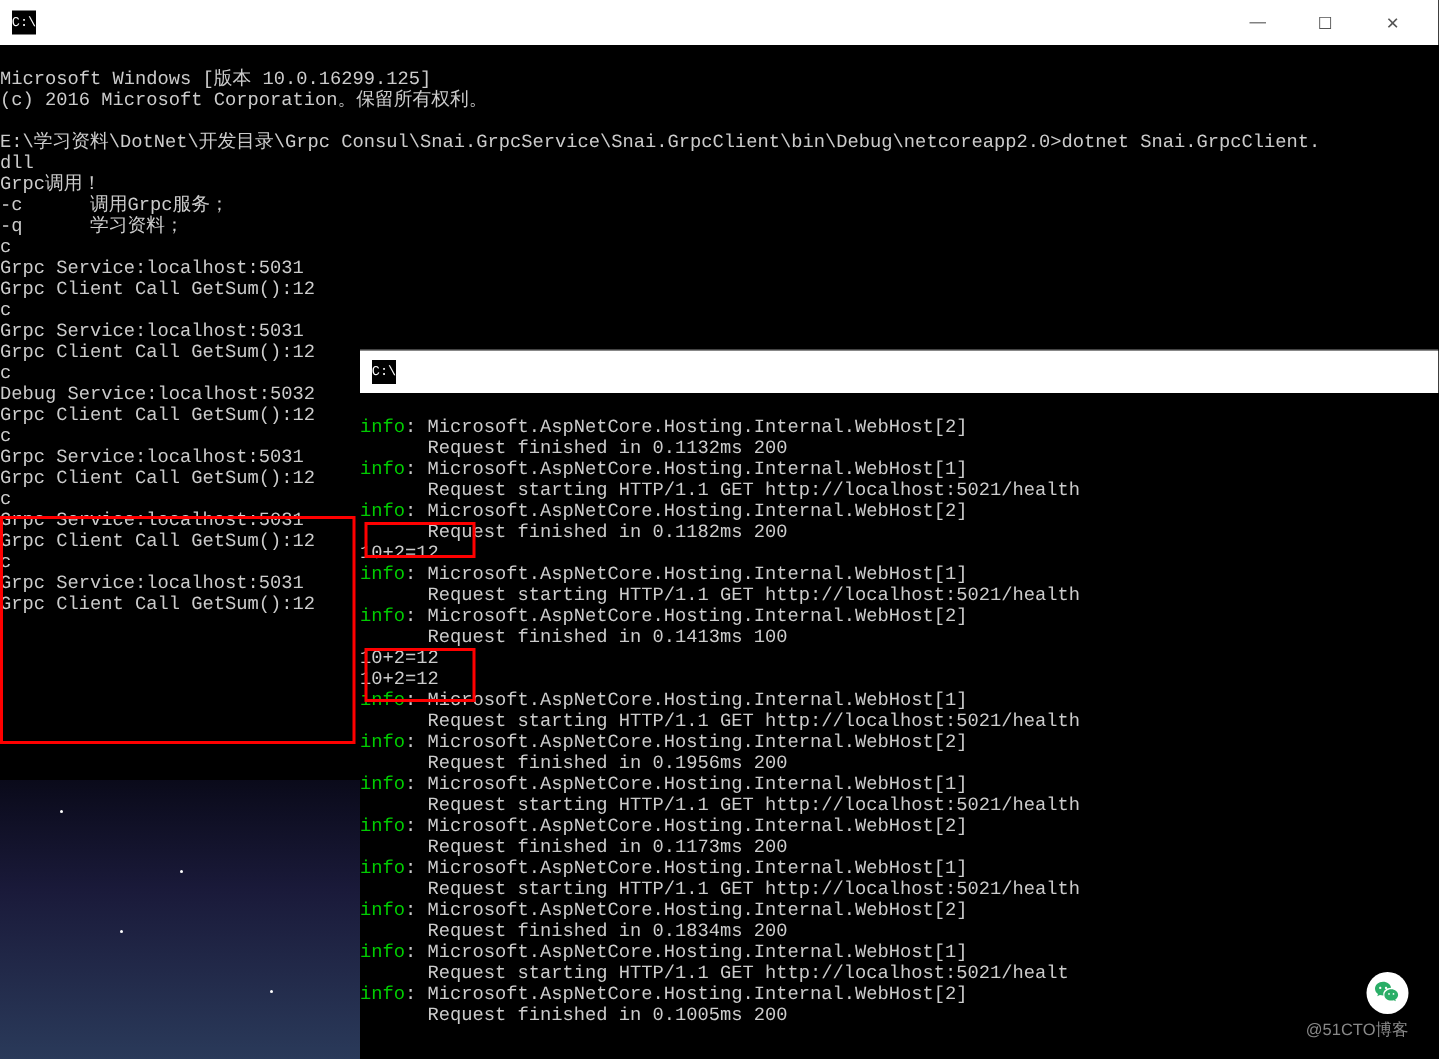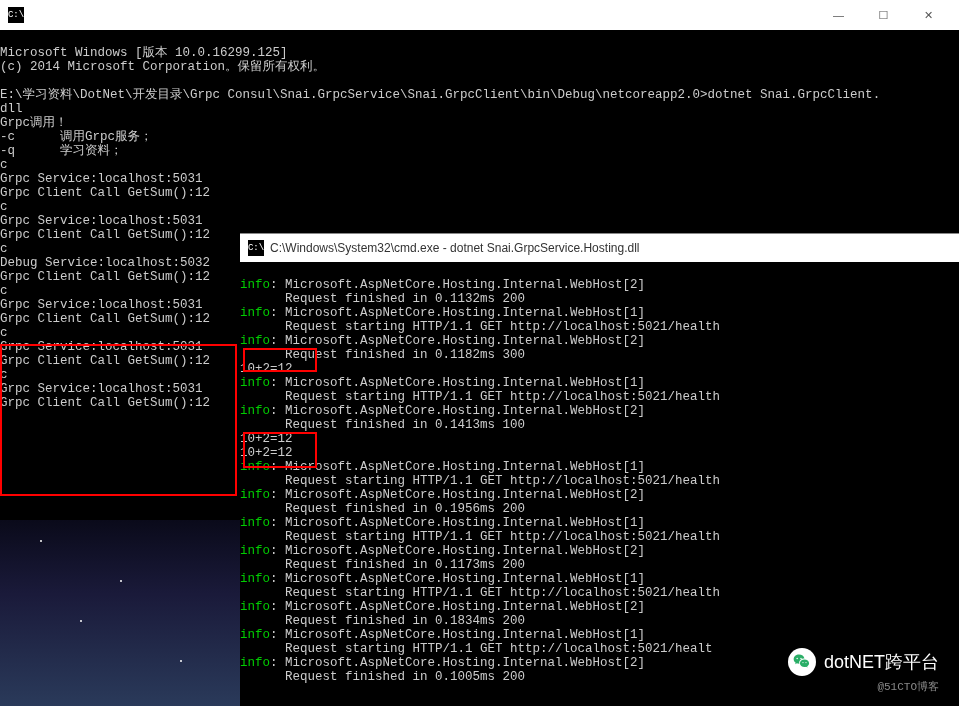--- a/index.html
+++ b/index.html
@@ -87,21 +87,21 @@
     .wechat-icon {
       width: 28px; height: 28px;
       background: #fff;
       border-radius: 50%;
       display: flex; align-items: center; justify-content: center;
     }
     .watermark-sub {
       position: absolute;
       bottom: 12px; right: 20px;
       color: #888;
-      font-family: Liberation Mono, monospace;
+      font-family: Liberation Sans, sans-serif;
       font-size: 11px;
       margin-left: 20px;
     }
   </style>
 </head>
 <body>
 
 <div class="titlebar">
   <div class="titlebar-left">
     <div class="titlebar-icon">
@@ -110,21 +110,21 @@
   </div>
   <div class="win-controls">
     <div class="win-btn">—</div>
     <div class="win-btn">☐</div>
     <div class="win-btn close">✕</div>
   </div>
 </div>
 
 <div class="terminal main-terminal">
 <span>Microsoft Windows [版本 10.0.16299.125]</span>
-<span>(c) 2014 Microsoft Corporation。保留所有权利。</span>
+<span>(c) 2016 Microsoft Corporation。保留所有权利。</span>
 <span></span>
 <span>E:\学习资料\DotNet\开发目录\Grpc Consul\Snai.GrpcService\Snai.GrpcClient\bin\Debug\netcoreapp2.0&gt;dotnet Snai.GrpcClient.</span>
 <span>dll</span>
 <span>Grpc调用！</span>
 <span>-c      调用Grpc服务；</span>
 <span>-q      学习资料；</span>
 <span>c</span>
 <span>Grpc Service:localhost:5031</span>
 <span>Grpc Client Call GetSum():12</span>
 <span>c</span>
@@ -149,29 +149,28 @@
   <div class="star" style="top:60px;left:120px"></div>
   <div class="star" style="top:100px;left:80px"></div>
   <div class="star" style="top:140px;left:180px"></div>
 </div>
 
 <div class="second-window">
   <div class="second-titlebar">
     <div class="titlebar-icon">
         <span>C:\</span>
       </div>
-    <span class="titlebar-title">C:\Windows\System32\cmd.exe - dotnet  Snai.GrpcService.Hosting.dll</span>
   </div>
   <div class="terminal">
 <span class="info-label">info</span><span>: Microsoft.AspNetCore.Hosting.Internal.WebHost[2]</span>
 <span>      Request finished in 0.1132ms 200</span>
 <span class="info-label">info</span><span>: Microsoft.AspNetCore.Hosting.Internal.WebHost[1]</span>
 <span>      Request starting HTTP/1.1 GET http://localhost:5021/health</span>
 <span class="info-label">info</span><span>: Microsoft.AspNetCore.Hosting.Internal.WebHost[2]</span>
-<span>      Request finished in 0.1182ms 300</span>
+<span>      Request finished in 0.1182ms 200</span>
 <span>10+2=12</span>
 <span class="info-label">info</span><span>: Microsoft.AspNetCore.Hosting.Internal.WebHost[1]</span>
 <span>      Request starting HTTP/1.1 GET http://localhost:5021/health</span>
 <span class="info-label">info</span><span>: Microsoft.AspNetCore.Hosting.Internal.WebHost[2]</span>
 <span>      Request finished in 0.1413ms 100</span>
 <span>10+2=12</span>
 <span>10+2=12</span>
 <span class="info-label">info</span><span>: Microsoft.AspNetCore.Hosting.Internal.WebHost[1]</span>
 <span>      Request starting HTTP/1.1 GET http://localhost:5021/health</span>
 <span class="info-label">info</span><span>: Microsoft.AspNetCore.Hosting.Internal.WebHost[2]</span>
@@ -194,15 +193,14 @@
 <div class="highlight-box" style="top:344px;left:0;width:237px;height:152px"></div>
 <div class="highlight-box" style="top:348px;left:243px;width:74px;height:24px"></div>
 <div class="highlight-box" style="top:432px;left:243px;width:74px;height:36px"></div>
 
 <div class="watermark">
   <div class="wechat-icon">
     <svg width="20" height="20" viewBox="0 0 24 24">
         <path fill="#2aae67" d="M8.5 3C4.9 3 2 5.5 2 8.6c0 1.7.9 3.2 2.4 4.2l-.6 1.8 2.1-1c.8.2 1.7.4 2.6.4h.3c-.1-.4-.2-.8-.2-1.2 0-2.8 2.7-5.1 6-5.1h.3C14.4 5 11.7 3 8.5 3zm-2.3 4c.5 0 .9.4.9.9s-.4.9-.9.9-.9-.4-.9-.9.4-.9.9-.9zm4.6 0c.5 0 .9.4.9.9s-.4.9-.9.9-.9-.4-.9-.9.4-.9.9-.9zM15 9c-3 0-5.5 2-5.5 4.5S12 18 15 18c.7 0 1.4-.1 2-.3l1.7.9-.5-1.5c1.3-.8 2.3-2.1 2.3-3.6C20.5 11 18 9 15 9zm-1.8 3c.4 0 .7.3.7.7s-.3.7-.7.7-.7-.3-.7-.7.3-.7.7-.7zm3.6 0c.4 0 .7.3.7.7s-.3.7-.7.7-.7-.3-.7-.7.3-.7.7-.7z"></path>
       </svg>
   </div>
-  <span>dotNET跨平台</span>
 </div>
 <div class="watermark-sub">@51CTO博客</div>
 
 </body></html>

